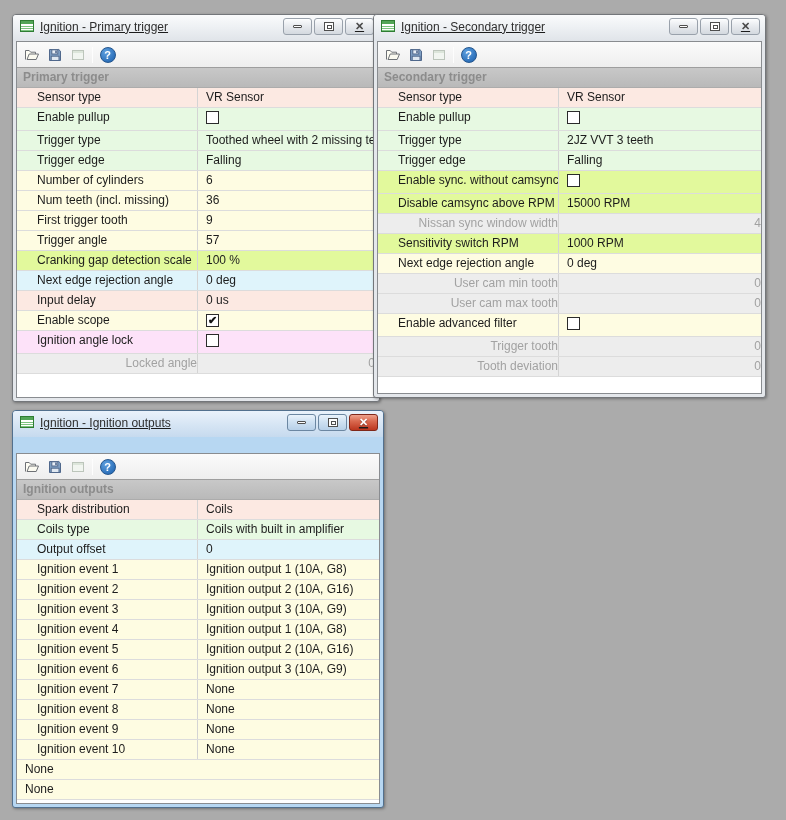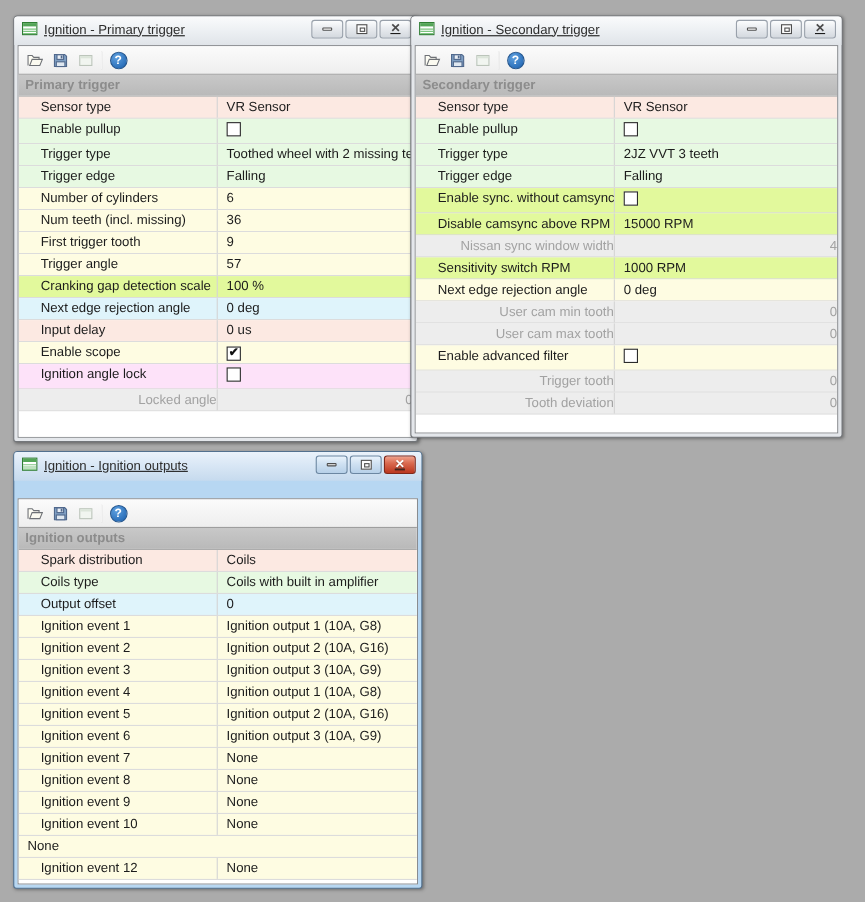--- a/index.html
+++ b/index.html
@@ -500,19 +500,18 @@
           <div class="cell val">None</div>
         </div>
         <div class="row c-yellow">
           <div class="cell lbl">Ignition event 10</div>
           <div class="cell val">None</div>
         </div>
         <div class="row c-yellow">
           <div class="cell val">None</div>
         </div>
         <div class="row c-yellow">
-          <div class="cell lbl">Ignition event 12</div>
           <div class="cell val">None</div>
         </div>
         <div class="filler"></div>
       </div>
     </div>
   </div>
 
 </body></html>

